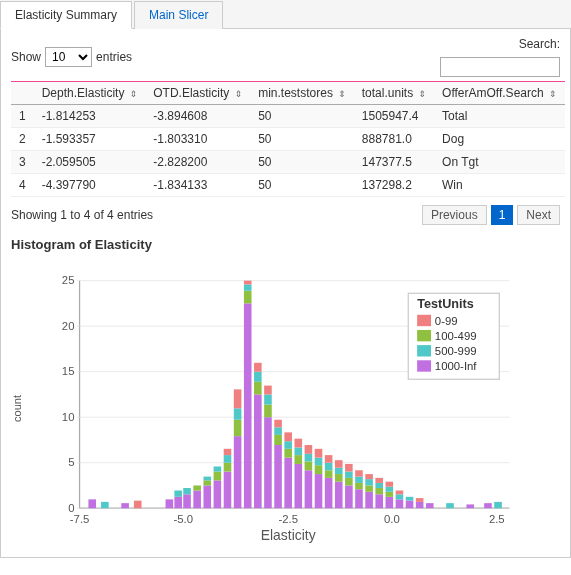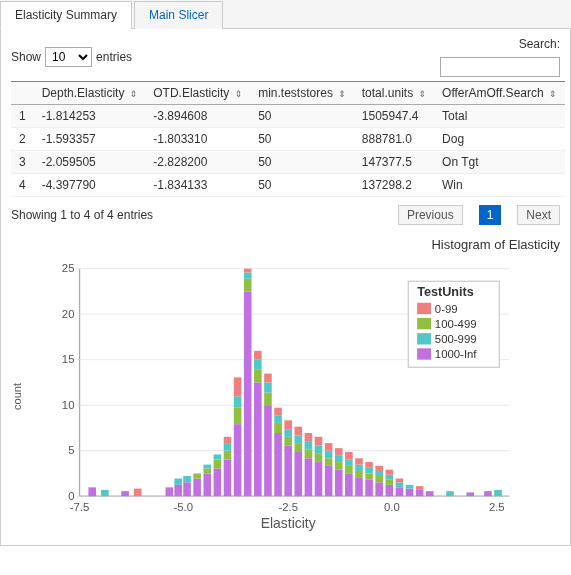--- a/index.html
+++ b/index.html
@@ -106,21 +106,21 @@
     tr:nth-child(even) { background: #fff; }
     .table-footer {
       display: flex;
       align-items: center;
       justify-content: space-between;
       margin-top: 8px;
     }
     .pagination {
       display: flex;
       align-items: center;
-      gap: 16px;
+      gap: 4px;
     }
     .pagination button {
       border: 1px solid #ccc;
       background: #f5f5f5;
       padding: 2px 8px;
       font-size: 12px;
       cursor: pointer;
       color: #555;
     }
     .pagination .current-page {
@@ -128,24 +128,24 @@
       background: #0066cc;
       color: #fff;
       padding: 2px 7px;
       font-size: 12px;
     }
     .chart-container {
       margin-top: 12px;
       position: relative;
     }
     .chart-title {
-      text-align: right;
+      text-align: left;
       font-size: 13px;
-      font-weight: normal;
-      margin-bottom: 4px;
+      font-weight: bold;
+      margin-bottom: 16px;
     }
     .chart-area {
       display: flex;
       align-items: flex-start;
     }
     .y-axis-label {
       writing-mode: vertical-rl;
       transform: rotate(180deg);
       font-size: 11px;
       text-align: center;

